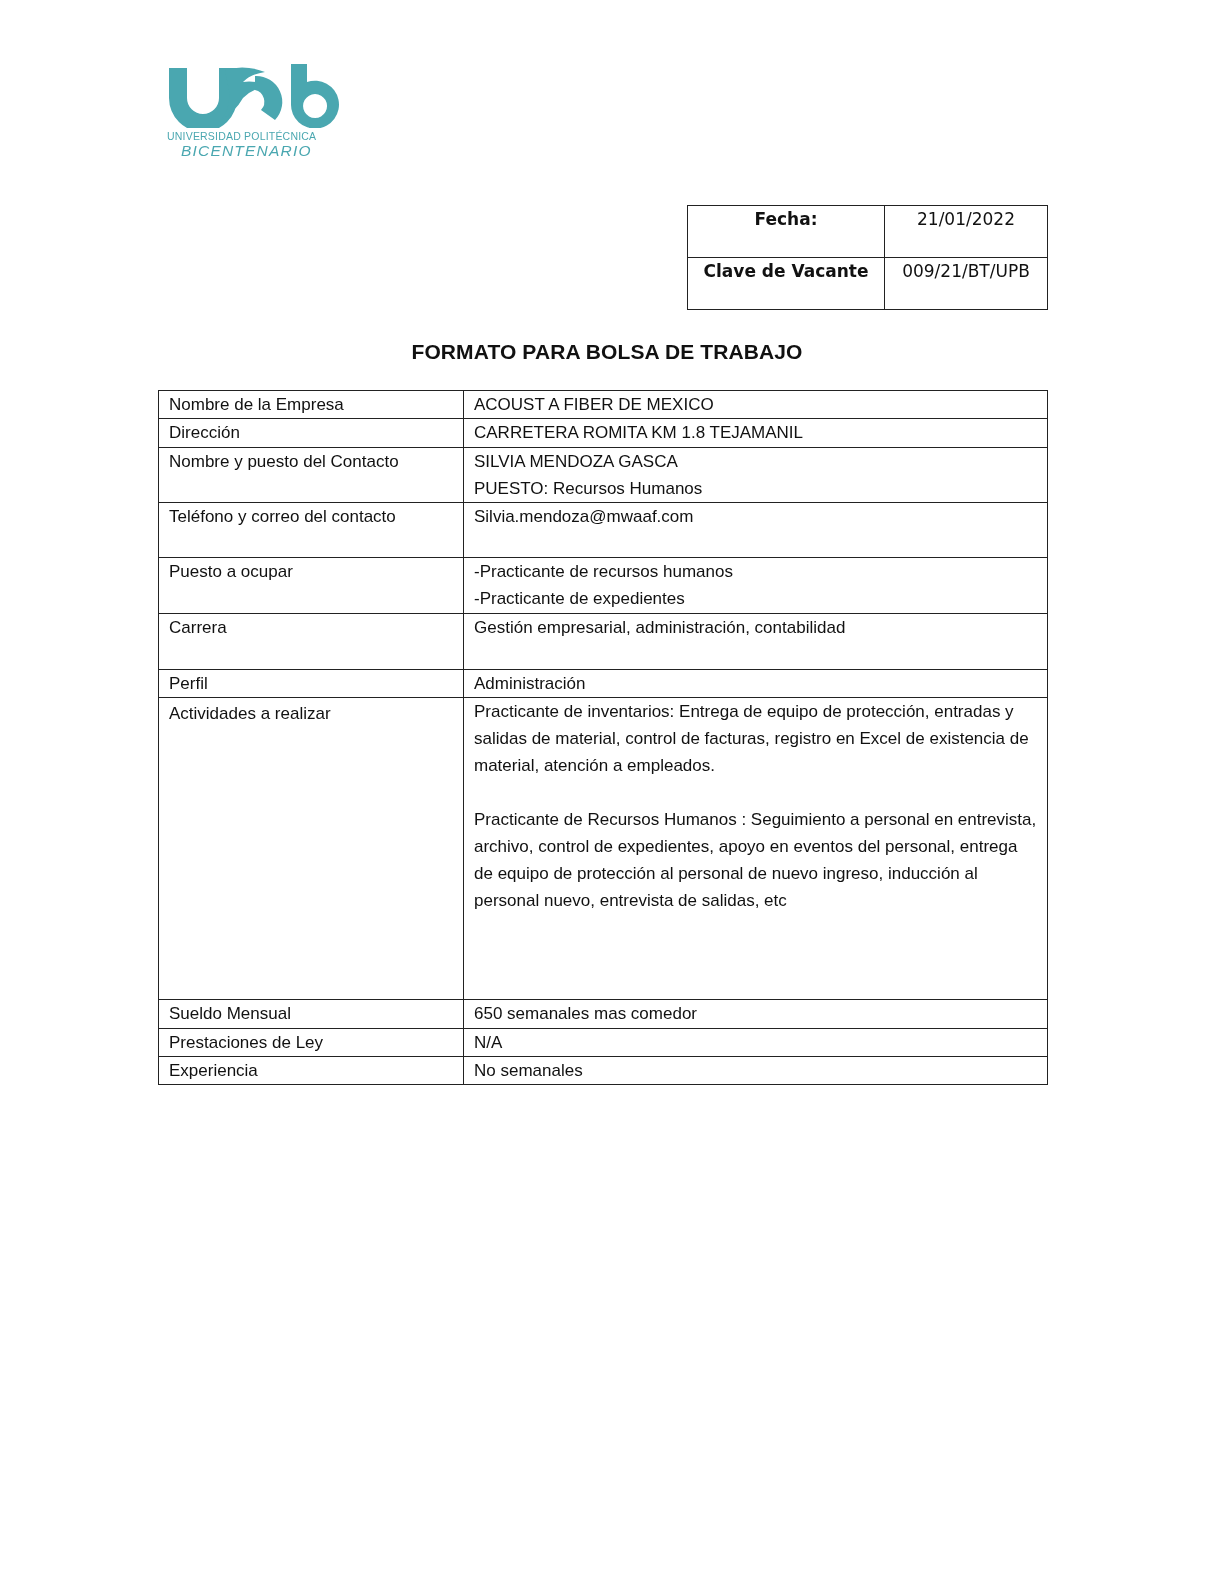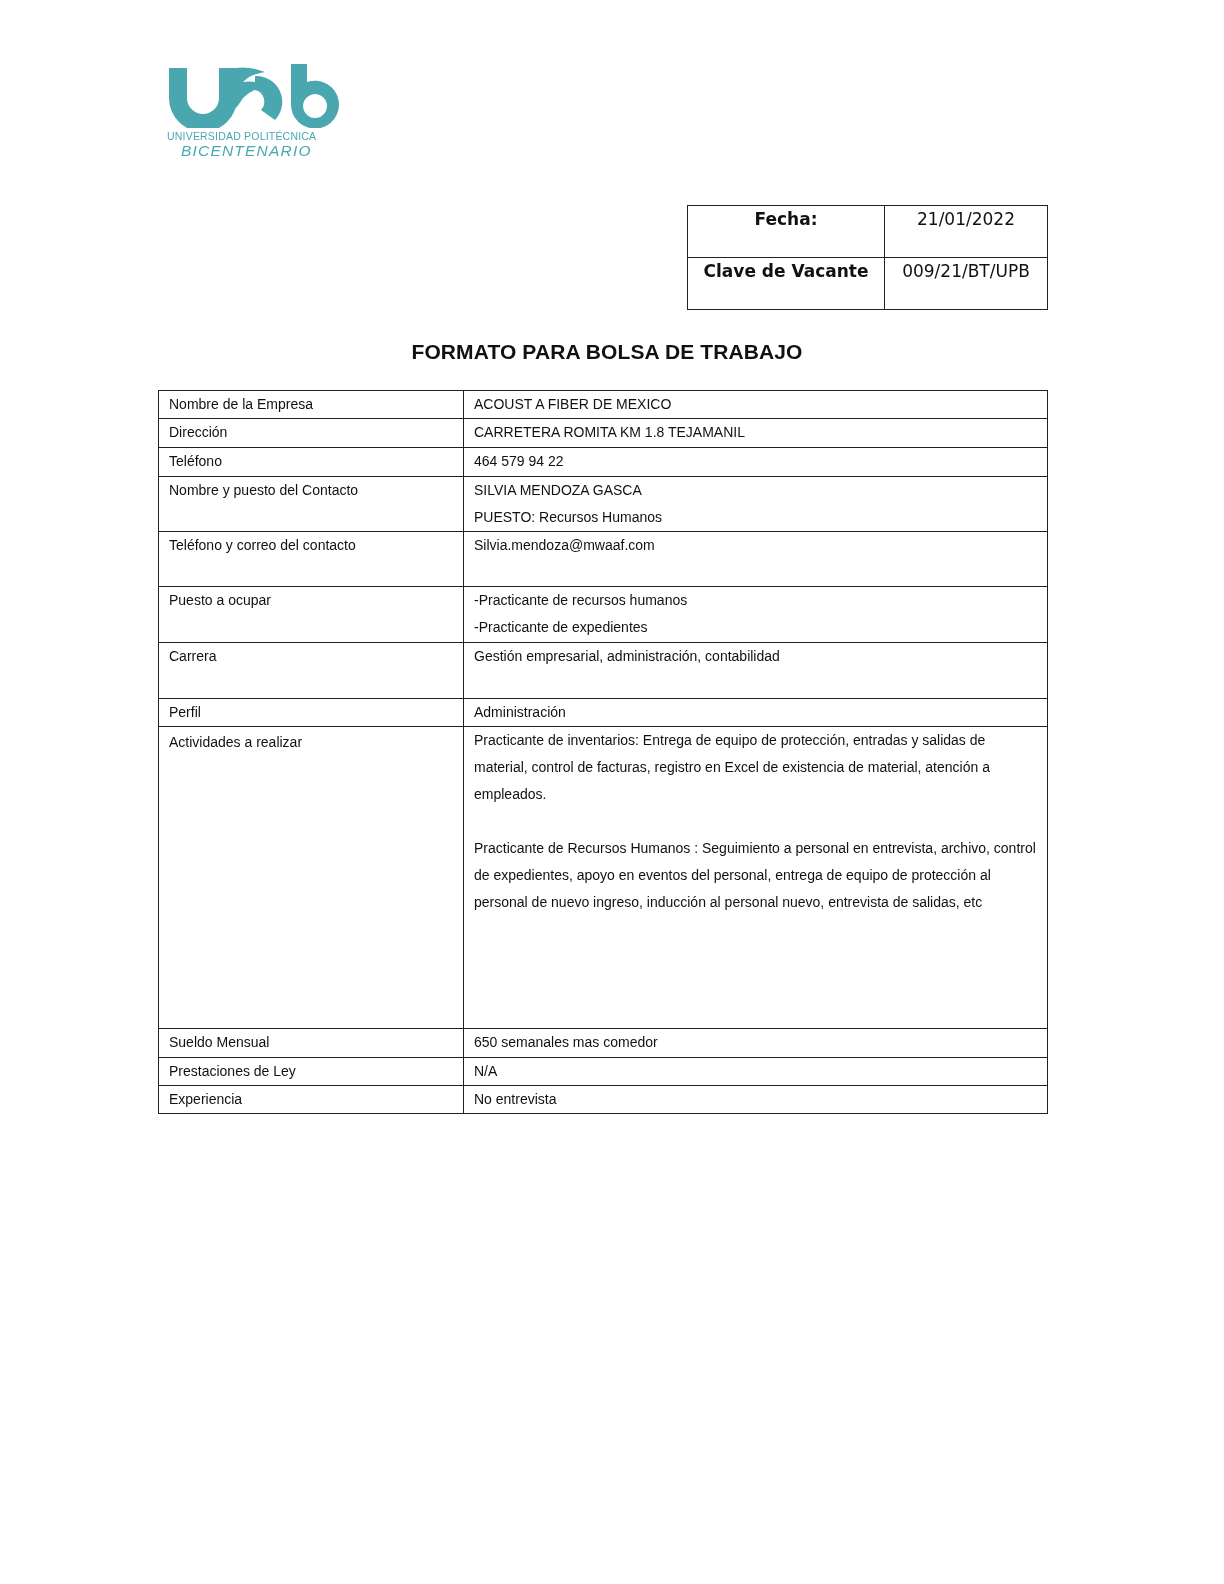--- a/index.html
+++ b/index.html
@@ -9,21 +9,21 @@
   .logo svg { position: absolute; left: 0; top: 0; }
   .logo .l1 { position: absolute; left: 4px; top: 68px; font-size: 10.5px; letter-spacing: 0.2px; color: #4aa7b0; white-space: nowrap; font-family: "Liberation Sans", sans-serif; }
   .logo .l2 { position: absolute; left: 18px; top: 80px; font-size: 15.5px; letter-spacing: 1.2px; color: #4aa7b0; white-space: nowrap; font-family: "Liberation Sans", sans-serif; font-style: italic; }
 
   table.meta { position: absolute; left: 687px; top: 184px; width: 361px; border-collapse: collapse; font-family: "DejaVu Sans", sans-serif; font-size: 17px; margin-top: 21px; }
   table.meta td { border: 1.5px solid #222; height: 48px; vertical-align: top; text-align: center; padding: 3px 4px 0 4px; }
   table.meta td.k { font-weight: bold; width: 188px; }
 
   .title { position: absolute; left: 0; width: 1214px; top: 340px; text-align: center; font-size: 21px; font-weight: bold; letter-spacing: 0.1px; }
 
-  table.form { position: absolute; left: 158px; top: 390px; width: 890px; border-collapse: collapse; font-size: 14px; line-height: 27px; }
+  table.form { position: absolute; left: 158px; top: 390px; width: 890px; border-collapse: collapse; font-size: 17px; line-height: 27px; }
   table.form td { border: 1.5px solid #222; vertical-align: top; padding: 0 6px 0 10px; }
   table.form td.lbl { width: 288px; }
   .para { white-space: pre-line; }
 </style>
 </head>
 <body>
 
 <div class="logo">
   <svg width="195" height="66" viewBox="0 0 195 66">
 
@@ -57,24 +57,20 @@
 <table class="form">
   <tbody>
       <tr style="height:28px">
     <td class="lbl">Nombre de la Empresa</td>
     <td>ACOUST A FIBER DE MEXICO</td>
   </tr>
   <tr style="height:29px">
     <td class="lbl">Dirección</td>
     <td>CARRETERA ROMITA KM 1.8 TEJAMANIL</td>
   </tr>
-  <tr style="height:29px">
-    <td class="lbl">Teléfono</td>
-    <td>464 579 94 22</td>
-  </tr>
   <tr style="height:55px">
     <td class="lbl">Nombre y puesto del Contacto</td>
     <td class="para">SILVIA MENDOZA GASCA
 PUESTO: Recursos Humanos</td>
   </tr>
   <tr style="height:55px">
     <td class="lbl">Teléfono y correo del contacto</td>
     <td>Silvia.mendoza@mwaaf.com</td>
   </tr>
   <tr style="height:56px">
@@ -99,16 +95,16 @@
   <tr style="height:29px">
     <td class="lbl">Sueldo Mensual</td>
     <td>650 semanales mas comedor</td>
   </tr>
   <tr style="height:28px">
     <td class="lbl">Prestaciones de Ley</td>
     <td>N/A</td>
   </tr>
   <tr style="height:28px">
     <td class="lbl">Experiencia</td>
-    <td>No entrevista</td>
+    <td>No semanales</td>
   </tr>
 </tbody>
   </table>
 
 </body></html>

